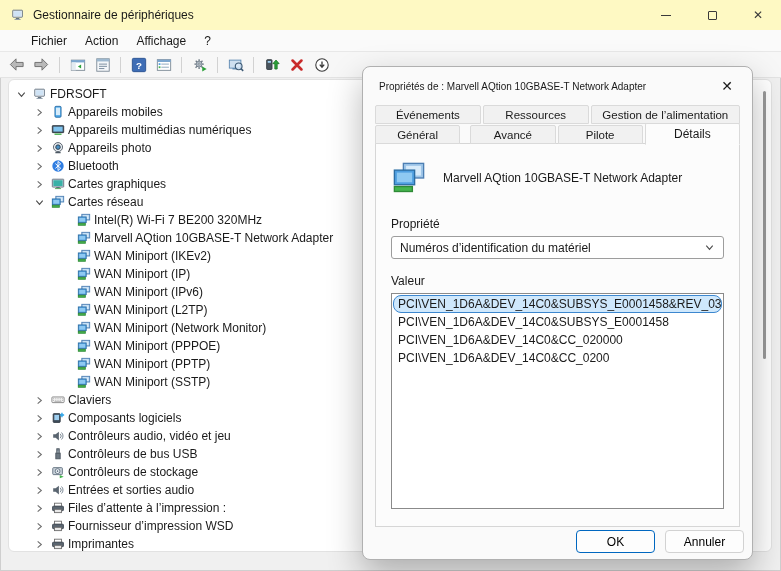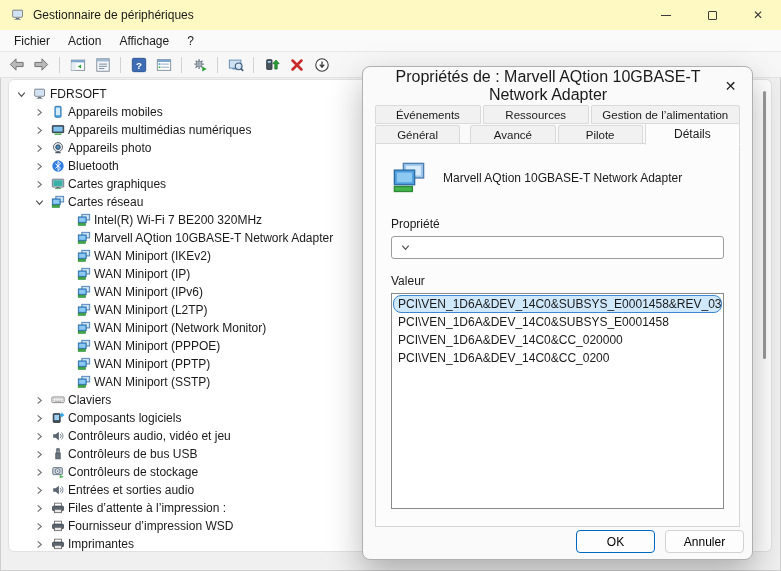--- a/index.html
+++ b/index.html
@@ -13,21 +13,21 @@
   .titlebar { height: 30px; display: flex; align-items: center; gap: 8px;
               padding-left: 11px; background: #fef9c3; }
   .titlebar .title { font-size: 12px; color: #191919; }
   .win-controls { margin-left: auto; display: flex; height: 30px; }
   .win-btn { width: 46px; display: flex; align-items: center; justify-content: center; color:#3a3a3a; }
   .min-glyph { width: 10px; height: 1px; background: #3a3a3a; }
   .max-glyph { width: 9px; height: 9px; border: 1px solid #3a3a3a; border-radius: 1px; }
   .close-glyph { font-size: 12px; }
 
   
-  .menubar { height: 22px; display: flex; align-items: center; padding-left: 5px;
+  .menubar { height: 22px; display: flex; align-items: center; padding-left: 22px;
              background: #fafafa; border-bottom: 1px solid #e8e8e8; }
   .menu-item { padding: 2px 9px; }
 
   
   .toolbar { height: 26px; display: flex; align-items: center; padding-left: 5px; gap: 2px;
              background: #f7f7f7; border-bottom: 1px solid #e3e3e3; }
   .tb-btn { width: 23px; height: 22px; display: flex; align-items: center; justify-content: center;
             background: none; border: none; padding: 0; }
   .tb-sep { width: 1px; height: 16px; background: #d2d2d2; margin: 0 4px; }
 
@@ -43,21 +43,21 @@
   .tree-row .icon { width: 15px; height: 15px; }
   .scrollbar { position: absolute; top: 2px; right: 1px; width: 12px; bottom: 2px; }
   .scroll-thumb { position: absolute; right: 4px; top: 9px; width: 3px; height: 268px;
                   background: #9a9a9a; border-radius: 2px; }
 
   
   .dialog { position: absolute; left: 362px; top: 66px; width: 391px; height: 494px;
             background: #fafafa; border: 1px solid #b0b0b0; border-radius: 8px;
             box-shadow: 0 14px 34px rgba(0,0,0,.28); z-index: 5; }
   .dlg-header { height: 38px; display: flex; align-items: center; padding: 0 8px 0 16px; }
-  .dlg-title { font-size: 16px; text-align: center; }
+  .dlg-title { font-size: 10px; text-align: center; }
   .dlg-close { margin-left: auto; width: 34px; height: 26px; display: flex; align-items: center;
                justify-content: center; font-size: 14px; color: #1a1a1a; border-radius: 4px; }
 
   .tabs { padding: 0 12px; position: relative; z-index: 2; }
   .tab-row { display: flex; gap: 2px; height: 19px; }
   .tab-row + .tab-row { margin-top: 1px; }
   .tab { display: flex; align-items: center; justify-content: center; font-size: 11.5px;
          background: #f1f1f1; border: 1px solid #dadada; border-radius: 2px 2px 0 0; }
   .tab.active { background: #fcfcfc; border-bottom-color: #fcfcfc; height: 22px;
                 margin-top: -2px; position: relative; z-index: 3; font-size: 12px; }
@@ -628,20 +628,21 @@
               <rect x="6.7" y="2.6" width="6.6" height="4.3" fill="#d8ebfa"></rect>
               <rect x="1.5" y="4.5" width="9" height="6.5" fill="#4f9fe0" stroke="#2b6da3" stroke-width="0.6"></rect>
               <rect x="2.6" y="5.6" width="6.8" height="4.3" fill="#8ec9f2"></rect>
               <rect x="1.5" y="11.8" width="8" height="2.2" fill="#45b54e" stroke="#2e8a36" stroke-width="0.6"></rect>
             </svg>
           </span>
         <span>Marvell AQtion 10GBASE-T Network Adapter</span>
       </div>
       <div class="fld-label">Propriété</div>
       <div class="combo">
+        <span>Numéros d’identification du matériel</span>
         <span class="icon" id="combo-chev">
             <svg viewBox="0 0 12 12" width="11" height="11">
               <path d="M2.5 4l3.5 4L9.5 4" fill="none" stroke="#4a4a4a" stroke-width="1.2"></path>
             </svg>
           </span>
       </div>
       <div class="fld-label">Valeur</div>
       <div class="listbox" id="valuelist">
           <div class="lb-item selected">PCI\VEN_1D6A&amp;DEV_14C0&amp;SUBSYS_E0001458&amp;REV_03</div>
           <div class="lb-item">PCI\VEN_1D6A&amp;DEV_14C0&amp;SUBSYS_E0001458</div>

